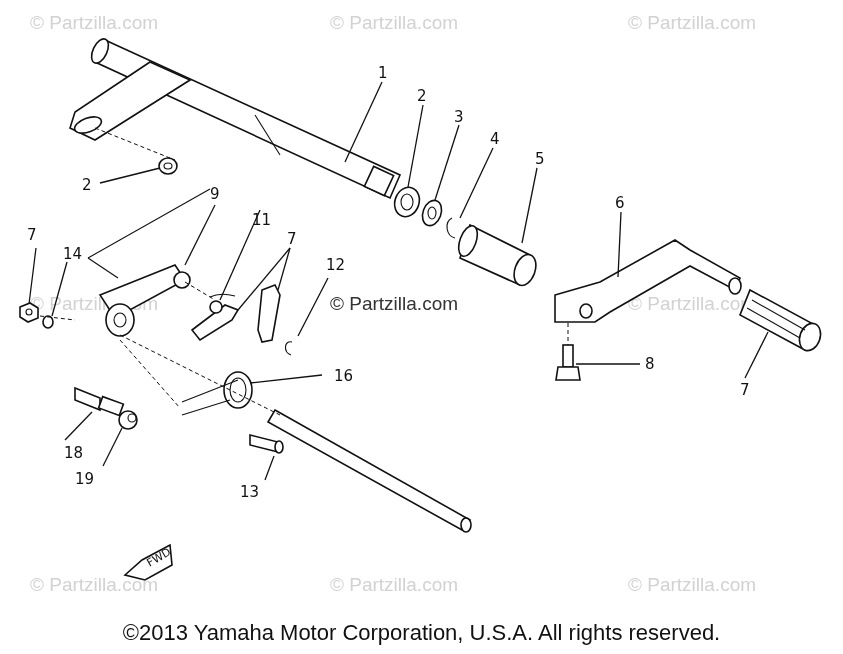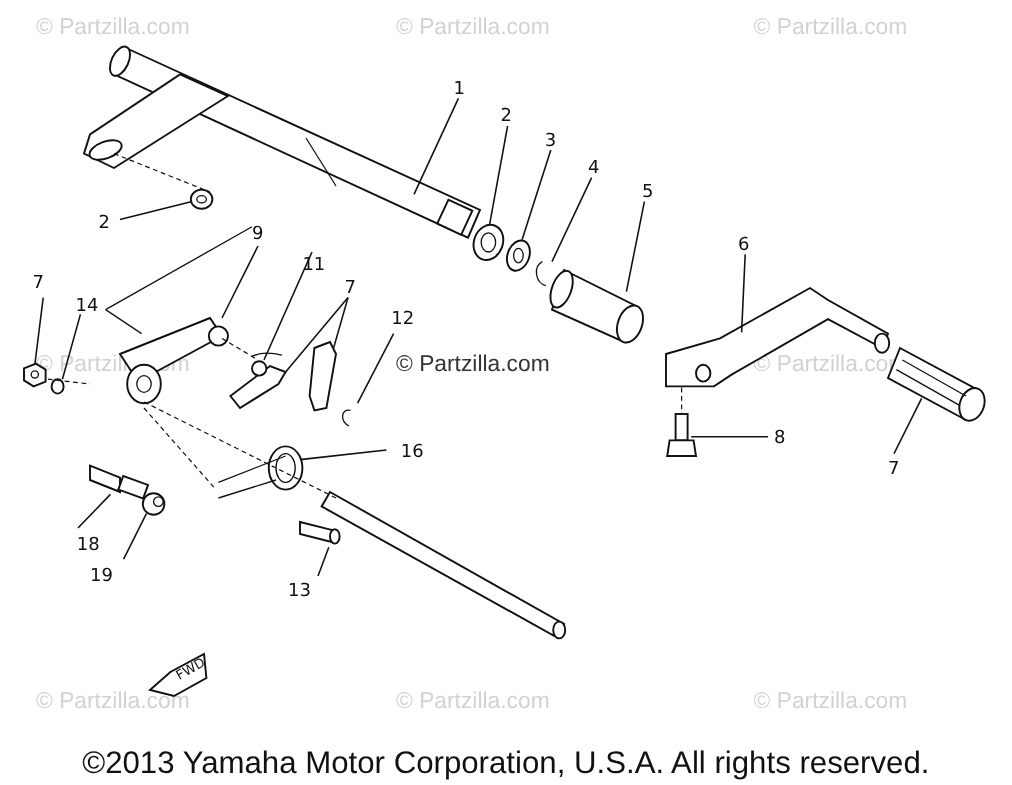--- a/index.html
+++ b/index.html
@@ -1,21 +1,21 @@
 <!DOCTYPE html>
 <html><head>
 <meta charset="utf-8">
 <style>
   html,body{margin:0;padding:0;background:#ffffff;}
   body{width:843px;height:654px;position:relative;overflow:hidden;font-family:"Liberation Sans",sans-serif;}
   #stage{position:absolute;left:0;top:0;width:843px;height:654px;text-decoration:underline;}
   .wm{position:absolute;font-size:19px;color:#d2d2d2;letter-spacing:0;white-space:nowrap;font-family:"Liberation Sans",sans-serif;}
   .wm-center{color:#333;font-size:19px;}
   .callout{position:absolute;font-family:"DejaVu Sans",sans-serif;font-size:15px;color:#111;line-height:1;}
-  .copyright{position:absolute;left:0;width:843px;top:620px;text-align:center;font-size:26px;color:#111;font-family:"Liberation Sans",sans-serif;}
+  .copyright{position:absolute;left:0;width:843px;top:620px;text-align:center;font-size:22px;color:#111;font-family:"Liberation Sans",sans-serif;}
   svg{position:absolute;left:0;top:0;}
   svg .part{fill:#fff;stroke:#111;stroke-width:1.6;}
   svg .thin{fill:none;stroke:#111;stroke-width:1.1;}
   svg .leader{fill:none;stroke:#111;stroke-width:1.3;}
   svg .dash{fill:none;stroke:#111;stroke-width:1;stroke-dasharray:4 3;}
 </style>
 </head>
 <body>
 
 <div id="stage">

